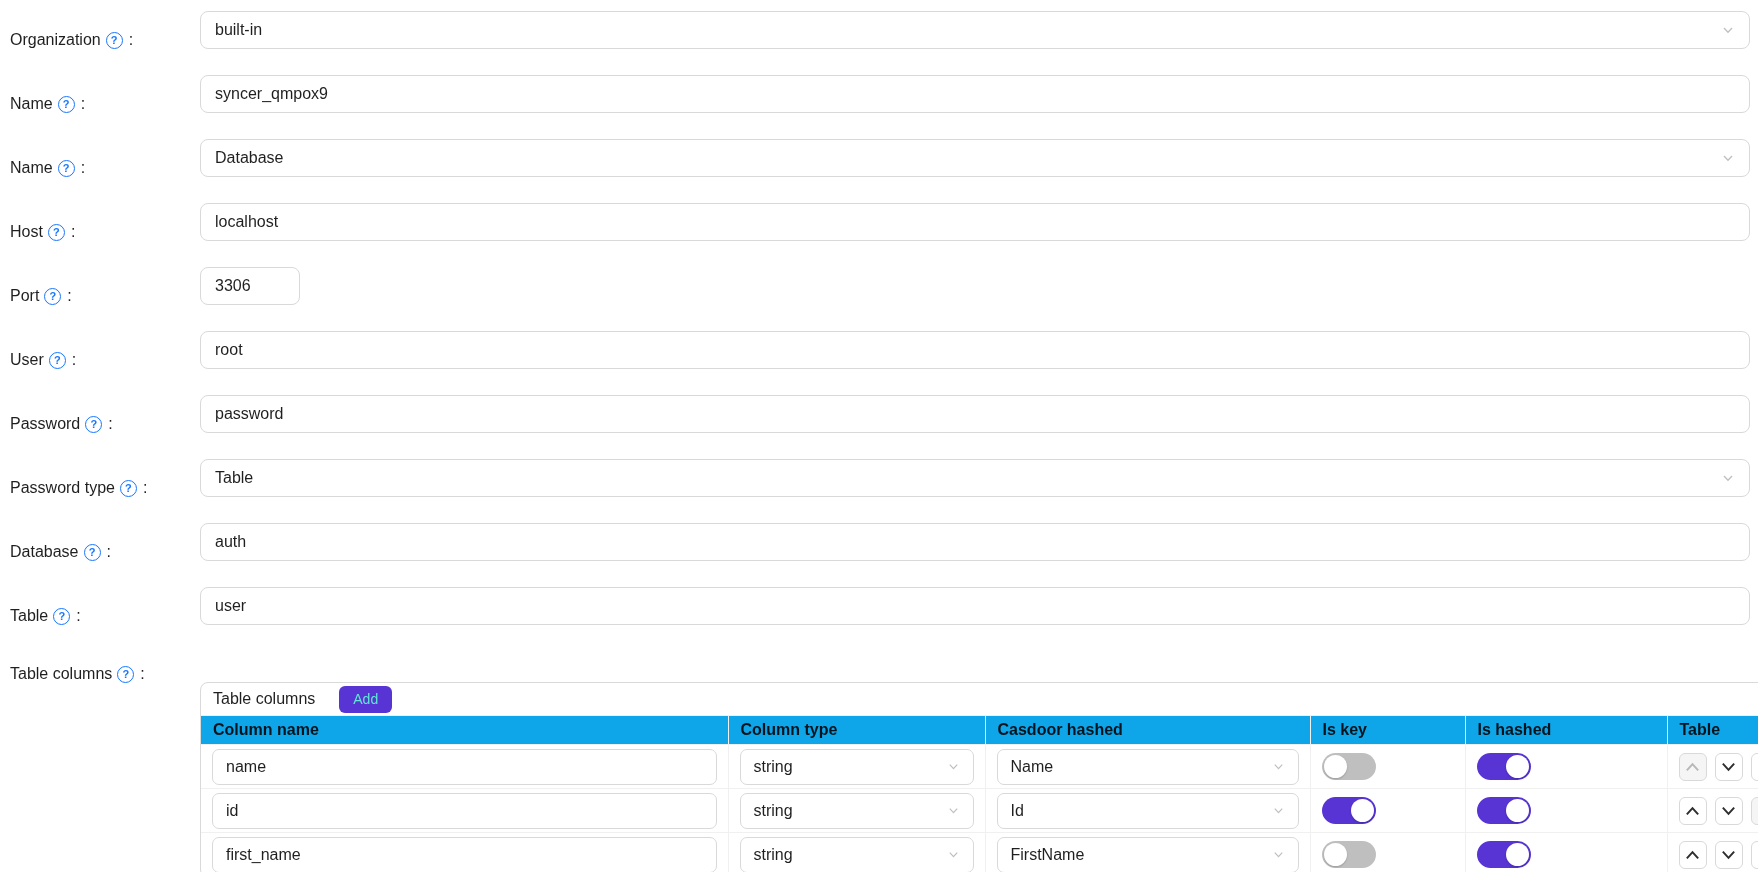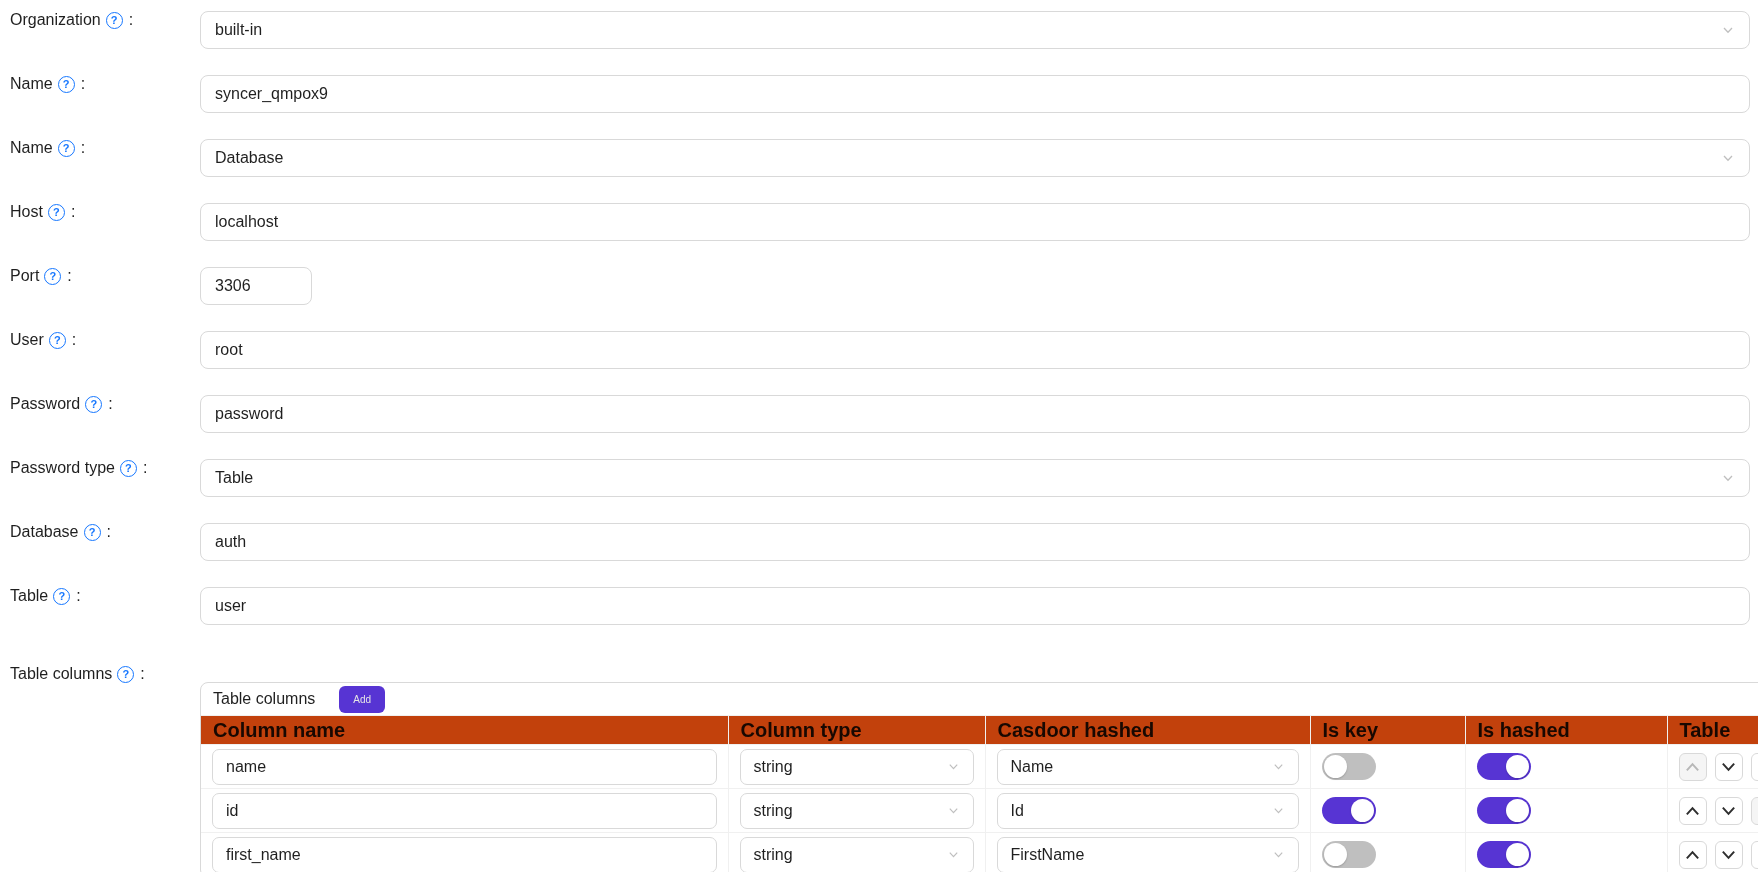--- a/index.html
+++ b/index.html
@@ -5,55 +5,55 @@
   * { margin:0; padding:0; box-sizing:border-box; }
   html,body { background:#fff; }
   body {
     width:1758px; height:872px; overflow:hidden;
     font-family:"Liberation Sans", sans-serif;
     color:rgba(0,0,0,0.88);
   }
   .page { padding:11px 8px 0 10px; width:100%; height:100%; overflow:hidden; }
 
   
-  .form-row { display:flex; align-items:flex-start; min-height:38px; margin-bottom:26px; }
+  .form-row { display:flex; align-items:flex-end; min-height:38px; margin-bottom:26px; }
   .form-row.table-block { align-items:flex-start; margin-top:0; }
   .label { width:146px; flex:0 0 146px; display:flex; align-items:center; gap:5px; font-size:16px; }
   .label .colon { margin-left:1px; }
   .help-icon {
     width:17px; height:17px; flex:0 0 17px; border:1.4px solid #1677ff; border-radius:50%;
     color:#1677ff; font-size:11px; font-weight:700; display:inline-flex;
     align-items:center; justify-content:center; line-height:1;
   }
   .content { flex:1 1 auto;padding-left:44px; }
   .field {
     height:38px; border:1px solid #d9d9d9; border-radius:8px; background:#fff;
     display:flex; align-items:center; padding:0 14px; font-size:16px; width:100%;
   }
-  .field.small { width:112px; }
+  .field.small { width:100px; }
   .field .chevron { margin-left:auto; display:inline-flex; }
 
   
   .table-block .label { padding-top:14px; }
   .panel {
     margin-top:31px; width:1591px; border:1px solid #d9d9d9; border-radius:8px;
     background:#fff; overflow:hidden;
   }
   .panel-title {
     height:32px; display:flex; align-items:center; gap:24px; padding:0 12px;
     font-size:16px;
   }
   .add-btn {
-    height:27px; padding:0 14px; background:#5734d3; color:#e5e5e5; border:none;
-    border-radius:6px; font-size:10px; font-family:inherit; display:inline-flex;
+    height:27px; padding:0 14px; background:#5734d3; color:#5eead4; border:none;
+    border-radius:6px; font-size:14px; font-family:inherit; display:inline-flex;
     align-items:center; cursor:pointer;
   }
   table { border-collapse:collapse; table-layout:fixed; width:1589px; }
   thead th {
-    height:29px; background:#c2410c; text-align:left; font-size:20px; font-weight:600;
+    height:29px; background:#0ea5e9; text-align:left; font-size:16px; font-weight:600;
     padding:0 12px; border-top:1px solid #f0f0f0; border-bottom:1px solid #f0f0f0;
     border-right:1px solid #f0f0f0;
   }
   thead th:last-child { border-right:none; }
   tbody td {
     height:44px; padding:0 11px; border-bottom:1px solid #f0f0f0;
     border-right:1px solid #f0f0f0; vertical-align:middle;
   }
   tbody td:last-child { border-right:none; }
   .cell-field {

